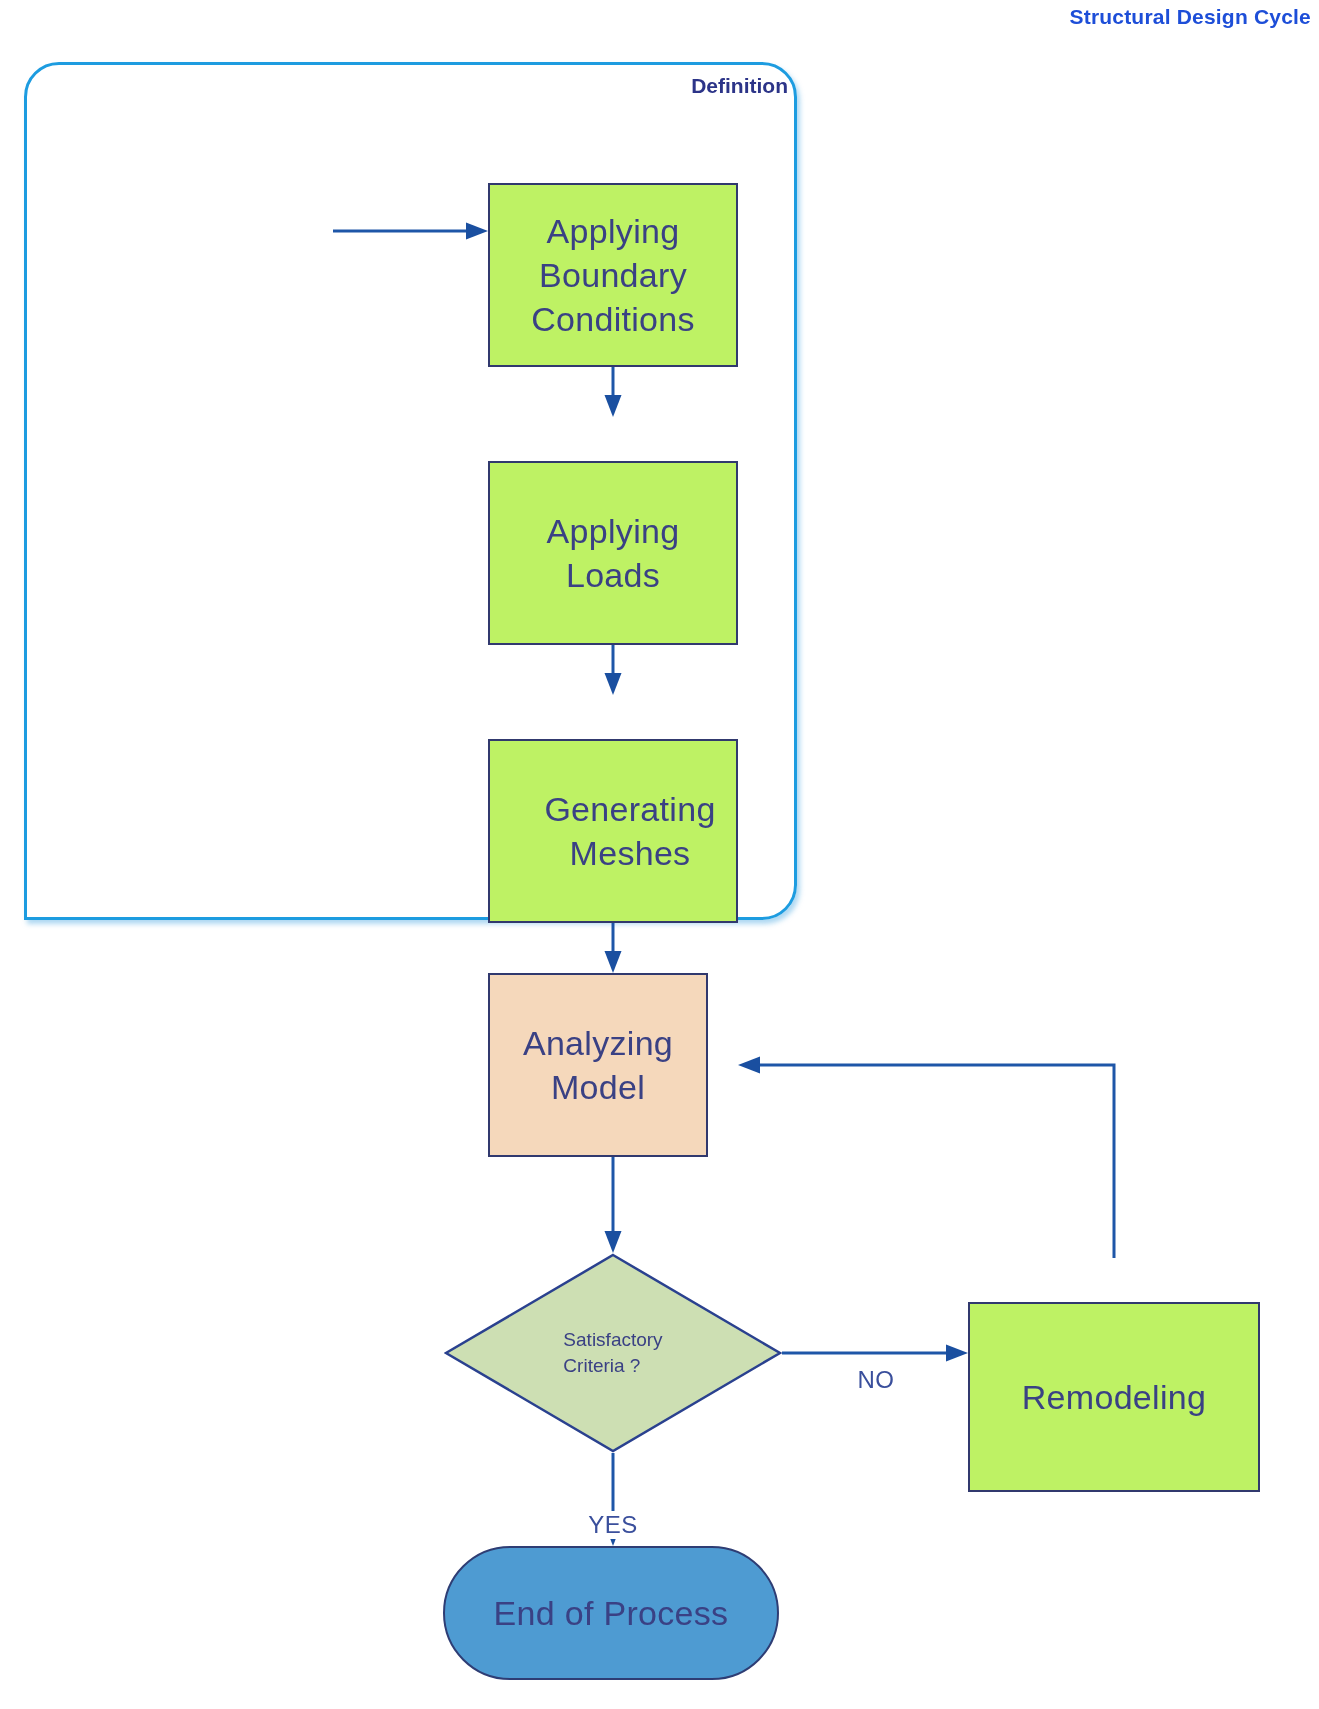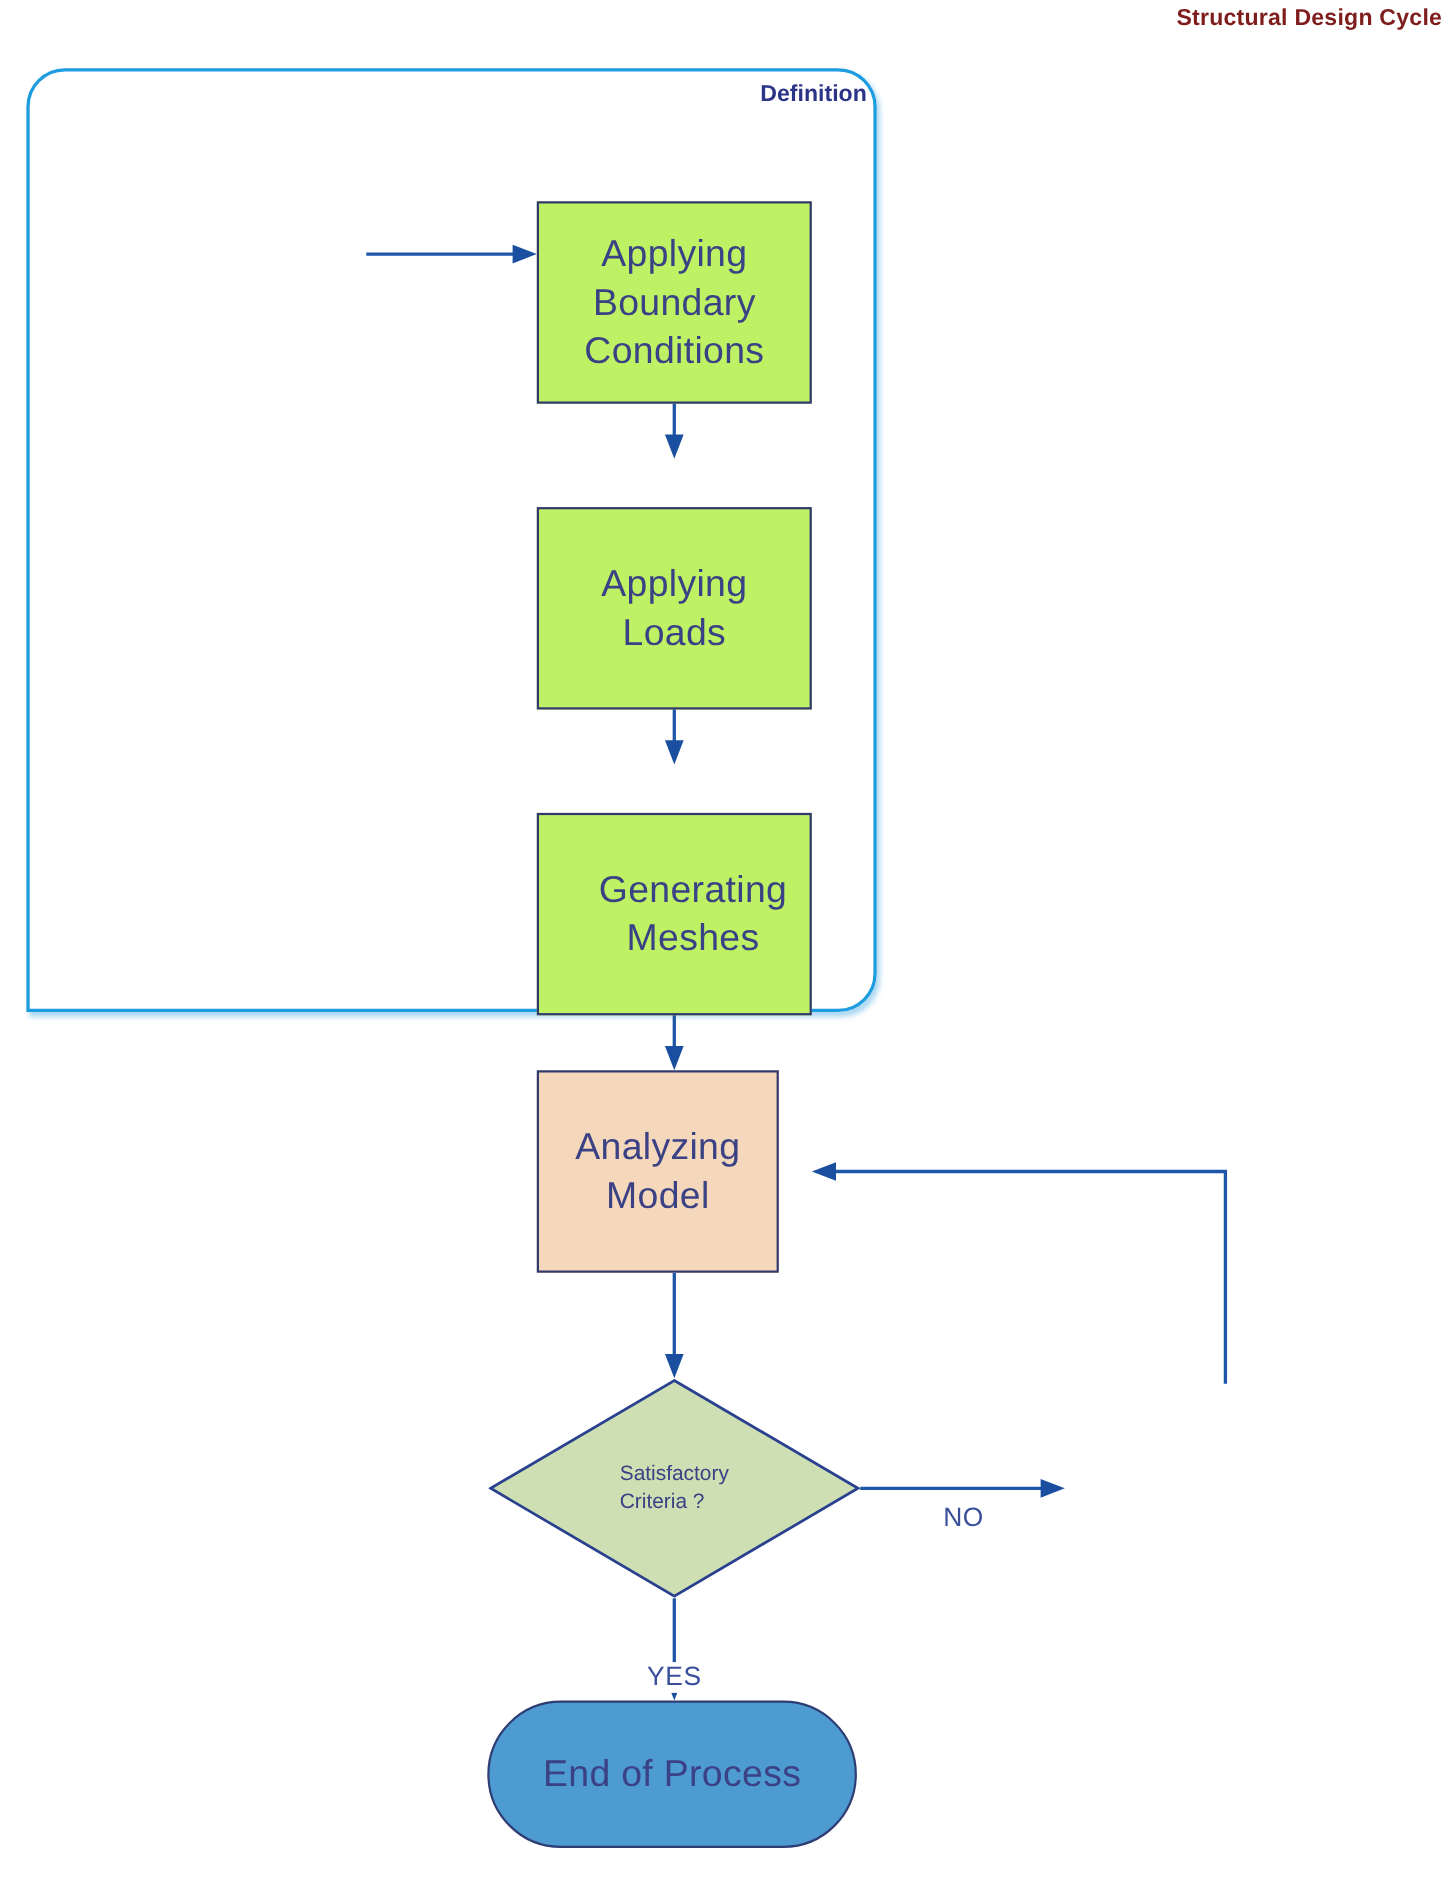--- a/index.html
+++ b/index.html
@@ -10,21 +10,21 @@
     background: #ffffff;
     font-family: "Liberation Sans", sans-serif;
     overflow: hidden;
   }
   .page-title {
     position: absolute;
     top: 5px;
     right: 8px;
     font-size: 21px;
     font-weight: bold;
-    color: #7f1d1d;
+    color: #1d4ed8;
     letter-spacing: 0.2px;
   }
   .definition-container {
     position: absolute;
     left: 24px;
     top: 62px;
     width: 773px;
     height: 858px;
     box-sizing: border-box;
     border: 3px solid #1d9ce0;
@@ -181,20 +181,21 @@
 Model</div>
 
   <div class="decision-wrap">
     <svg class="decision-svg" width="338" height="200" viewBox="0 0 338 200">
       <polygon points="169,2 336,100 169,198 2,100" fill="#cddfb3" stroke="#2a418f" stroke-width="2.5"></polygon>
     </svg>
     <div class="decision-label">Satisfactory
 Criteria ?</div>
   </div>
 
+  <div class="node process node-remodeling">Remodeling</div>
 
   <div class="node node-end">End of Process</div>
 
   <span class="edge-label edge-label-yes">YES</span>
 
   <span class="edge-label edge-label-no">NO</span>
 
 </div>
 
 </body></html>

